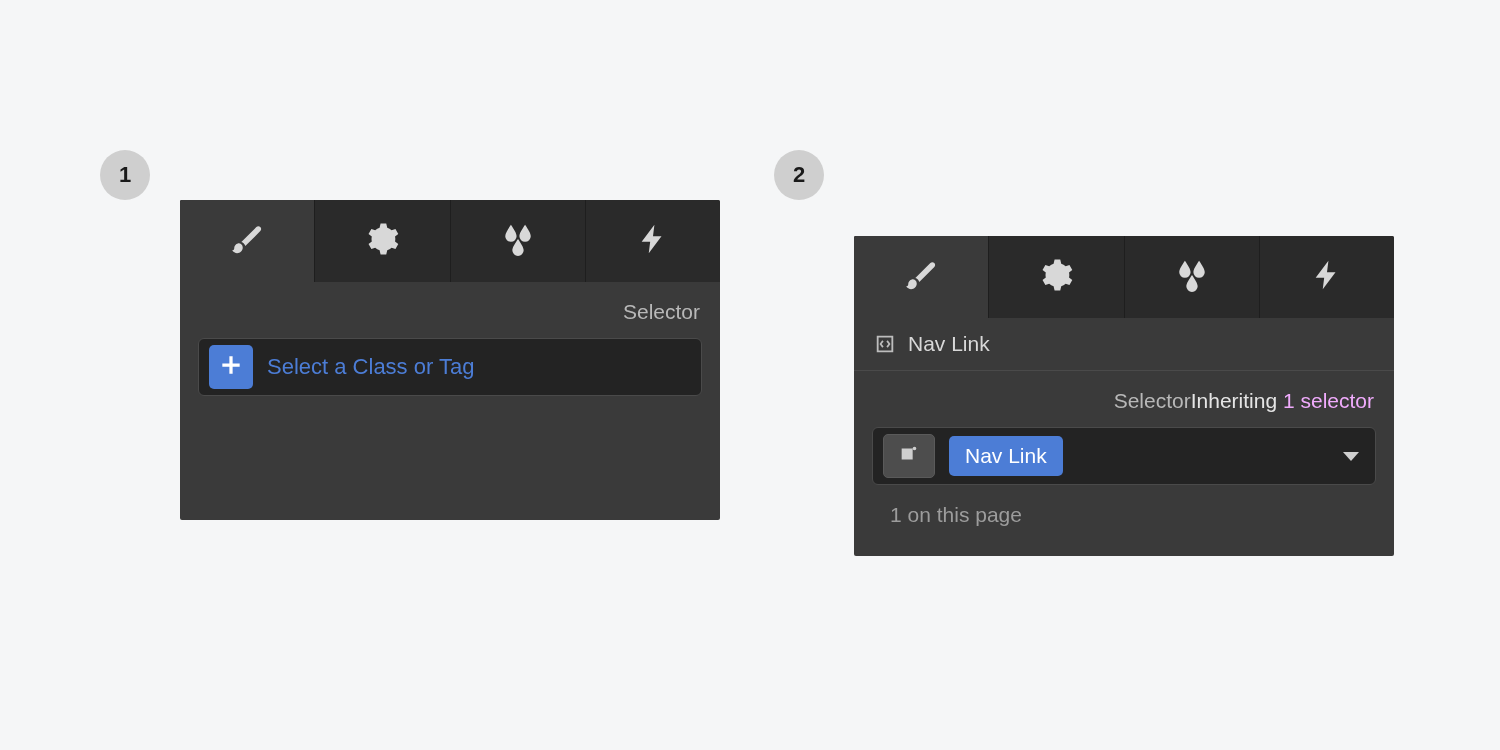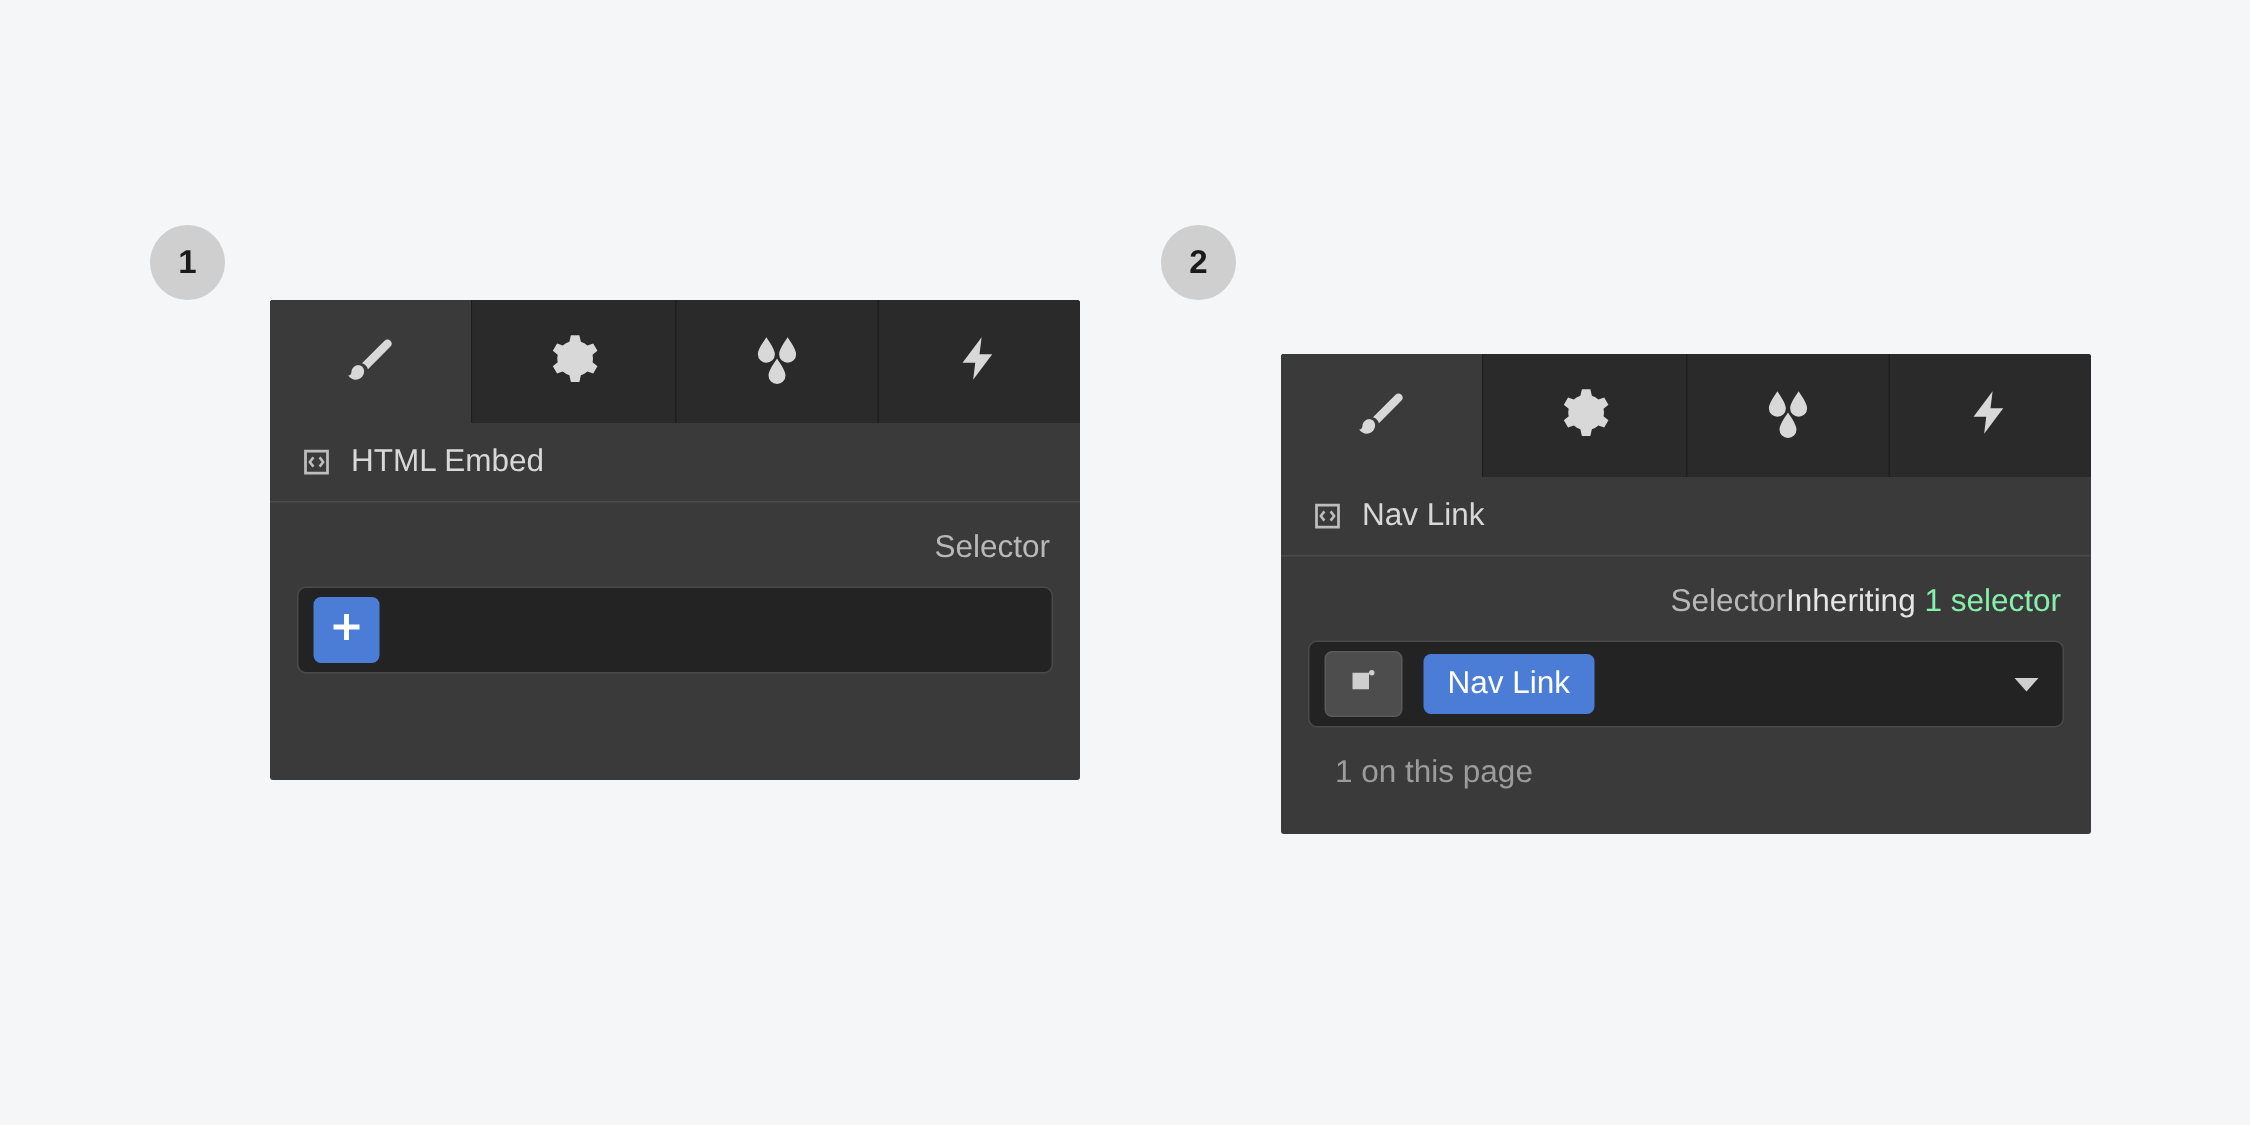--- a/index.html
+++ b/index.html
@@ -71,21 +71,21 @@
 
   .selector-header {
     display: flex;
     align-items: center;
     justify-content: flex-end;
     padding: 18px 20px 14px 20px;
     font-size: 21px;
     color: #b8b8b8;
   }
   .inherit-label { color: #e5e5e5; font-size: 21px; }
-  .inherit-count { color: #86efac; font-size: 21px; }
+  .inherit-count { color: #f0abfc; font-size: 21px; }
 
   .selector-input {
     margin: 0 18px 18px 18px;
     background: #232323;
     border: 1px solid #4a4a4a;
     border-radius: 6px;
     height: 58px;
     display: flex;
     align-items: center;
     padding: 0 10px;
@@ -166,41 +166,34 @@
     </div>
     <div class="tab">
       <span>
         <svg viewBox="0 0 24 24">
             <path d="M13 2L4 14h6l-1 8 9-12h-6l1-8z"></path>
           </svg>
       </span>
     </div>
   </div>
 
-  <div class="element-row">
-    <span class="embed-icon">
-      <svg viewBox="0 0 24 24">
-          <path d="M3 3h18v18H3V3zm2 2v14h14V5H5zm4 3l-3 4 3 4 1.5-1.2L8.3 12l2.2-2.8L9 8zm6 0l-1.5 1.2L15.7 12l-2.2 2.8L15 16l3-4-3-4z"></path>
-        </svg>
-    </span>
-    <span>HTML Embed</span>
-  </div>
 
   <div class="selector-header">
     <span>Selector</span>
   </div>
 
   <div class="selector-input">
     <div class="add-button">
       <span>
         <svg viewBox="0 0 24 24" fill="none">
             <path d="M12 4v16M4 12h16"></path>
           </svg>
       </span>
     </div>
+    <span class="placeholder">Select a Class or Tag</span>
   </div>
 </div>
 
 <div class="panel panel-2">
   <div class="tabs">
     <div class="tab active">
       <span>
         <svg viewBox="0 0 24 24">
             <path d="M20 3c-.5 0-1 .2-1.4.6L8 14.2c1.3.3 2.5 1.5 2.8 2.8L21.4 6.4c.8-.8.8-2 0-2.8C21 3.2 20.5 3 20 3zM6.5 15C4.6 15 3 16.6 3 18.5c0 1.4-1.2 1.5-1.5 1.5.8 1.2 2.2 2 3.5 2 2.2 0 4-1.8 4-4 0-1.7-1.3-3-3-3h.5z"></path>
           </svg>

